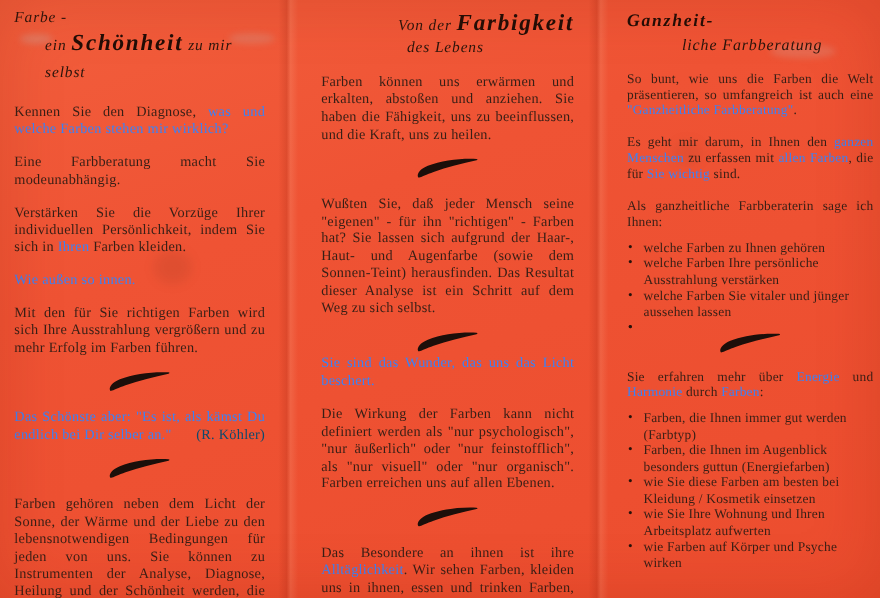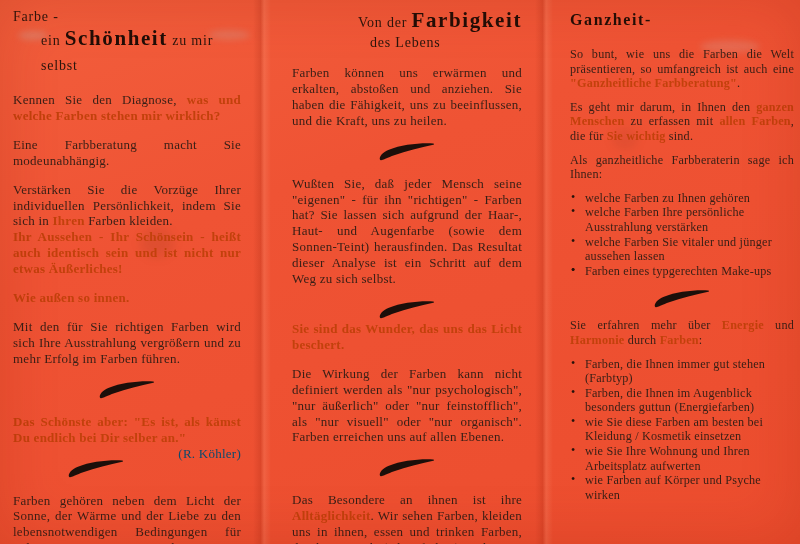--- a/index.html
+++ b/index.html
@@ -21,33 +21,33 @@
   .sm-3 { left:700px; top:40px; width:60px; height:13px; background:rgba(200,195,190,.20); }
   .sm-4 { left:140px; top:228px; width:34px; height:30px; background:rgba(90,40,20,.10); filter:blur(5px); }
   .sm-5 { left:612px; top:128px; width:26px; height:22px; background:rgba(90,40,20,.08); filter:blur(5px); }
 
   .panel { position:absolute; top:8px; font-size:13px; letter-spacing:.25px; z-index:2; }
   .panel-1 { left:13px;  width:228px; }
   .panel-2 { left:292px; width:230px; }
   .panel-3 { left:570px; width:224px; font-size:12.2px; letter-spacing:.2px; }
 
   .panel-title { margin:0 0 14px; font-weight:normal; color:#2a150c; }
-  .t-line { display:block; font-size:14px; line-height:18px; letter-spacing:.8px; }
+  .t-line { display:block; font-size:14px; line-height:18px; letter-spacing:.8px;font-style:italic; }
   .t-line .big { font-size:21px; font-weight:bold; letter-spacing:1.6px; color:#200d06; }
   .panel-1 .t-line2 { padding-left:28px; line-height:25px; }
   .panel-2 .t-line1 { line-height:25px;text-align:right; }
   .panel-2 .t-line2 { padding-left:78px; line-height:16px; }
   .panel-3 .t-line1 { line-height:24px; }
   .panel-3 .t-line1 .big { font-size:16px; }
   .panel-3 .t-line2 { padding-left:50px; line-height:17px; font-size:14.5px; }
 
-  .para { margin:0 0 13px; line-height:15.9px; text-align:justify; }
+  .para { margin:14px 0 13px; line-height:15.9px; text-align:justify; }
   .para.tight { margin-top:-13px; }
   .panel-3 .para { line-height:14.6px; margin-bottom:9px; }
-  .b { font-weight:700; color:#c2410c; }
+  .b { font-weight:400; color:#3b82f6; }
   .attrib { float:right; font-weight:400; color:#0c4a6e; }
 
   .swoosh-wrap { display:flex; justify-content:center; margin:4px 0 15px; }
   .panel-3 .swoosh-wrap { margin:3px 0 10px; }
   .swoosh { width:58px; height:19px; }
 
   .blist { list-style:none; margin:0 0 11px; padding:0; }
   .blist li { position:relative; padding-left:15px; line-height:15.9px; text-align:left; }
   .panel-3 .blist li { line-height:14.6px; }
   .blist .bullet { position:absolute; left:1px; top:-1px; font-size:12px; color:#26120a; }
@@ -65,21 +65,20 @@
 
 <div class="panel panel-1">
   <h2 class="panel-title">
     <span class="t-line t-line1"><span>Farbe -</span></span>
     <span class="t-line t-line2"><span>ein </span><span class="b big">Schönheit</span><span> zu mir selbst</span></span>
   </h2>
   <div class="panel-body">
       <div class="para"><span>Kennen Sie den Diagnose, </span><span class="b">was und welche Farben stehen mir wirklich?</span></div>
       <div class="para"><span>Eine Farbberatung macht Sie modeunabhängig.</span></div>
       <div class="para"><span>Verstärken Sie die Vorzüge Ihrer individuellen Persönlichkeit, indem Sie sich in </span><span class="b">Ihren</span><span> Farben kleiden.</span></div>
-      <div class="para tight"><span class="b">Ihr Aussehen - Ihr Schönsein - heißt auch identisch sein und ist nicht nur etwas Äußerliches!</span></div>
       <div class="para"><span class="b">Wie außen so innen.</span></div>
       <div class="para"><span>Mit den für Sie richtigen Farben wird sich Ihre Ausstrahlung vergrößern und zu mehr Erfolg im Farben führen.</span></div>
       <div class="swoosh-wrap">
   <svg class="swoosh" viewBox="0 0 60 20" xmlns="http://www.w3.org/2000/svg">
     <path fill="#1c0f0a" d="M1.5,18.5 C0.5,15.5 4,11 11,8.2 C24,3 43,0.8 57.5,1.6 C58.8,1.7 58.9,2.5 57.6,2.9 C44,6 29,9.5 16.5,14 C10,16.3 4.5,19 2.8,19.3 C2,19.4 1.7,19.1 1.5,18.5 Z"></path>
   </svg>
 </div>
       <div class="para quote"><span class="b">Das Schönste aber: "Es ist, als kämst Du endlich bei Dir selber an."</span><span class="attrib">(R. Köhler)</span></div>
       <div class="swoosh-wrap">
   <svg class="swoosh" viewBox="0 0 60 20" xmlns="http://www.w3.org/2000/svg">
@@ -115,40 +114,41 @@
     <path fill="#1c0f0a" d="M1.5,18.5 C0.5,15.5 4,11 11,8.2 C24,3 43,0.8 57.5,1.6 C58.8,1.7 58.9,2.5 57.6,2.9 C44,6 29,9.5 16.5,14 C10,16.3 4.5,19 2.8,19.3 C2,19.4 1.7,19.1 1.5,18.5 Z"></path>
   </svg>
 </div>
       <div class="para"><span>Das Besondere an ihnen ist ihre </span><span class="b">Alltäglichkeit</span><span>. Wir sehen Farben, kleiden uns in ihnen, essen und trinken Farben, drücken Musik (Klangfarben) und sogar Gemütszustände ("Ich sehe Rot") farbig aus.</span></div>
     </div>
 </div>
 
 <div class="panel panel-3">
   <h2 class="panel-title">
     <span class="t-line t-line1"><span class="b big">Ganzheit-</span></span>
+    <span class="t-line t-line2"><span>liche Farbberatung</span></span>
   </h2>
   <div class="panel-body">
       <div class="para"><span>So bunt, wie uns die Farben die Welt präsentieren, so umfangreich ist auch eine </span><span class="b">"Ganzheitliche Farbberatung"</span><span>.</span></div>
       <div class="para"><span>Es geht mir darum, in Ihnen den </span><span class="b">ganzen Menschen</span><span> zu erfassen mit </span><span class="b">allen Farben</span><span>, die für </span><span class="b">Sie wichtig</span><span> sind.</span></div>
       <div class="para"><span>Als ganzheitliche Farbberaterin sage ich Ihnen:</span></div>
       <ul class="blist">
         <li><span class="bullet">•</span><span>welche Farben zu Ihnen gehören</span></li>
         <li><span class="bullet">•</span><span>welche Farben Ihre persönliche Ausstrahlung verstärken</span></li>
         <li><span class="bullet">•</span><span>welche Farben Sie vitaler und jünger aussehen lassen</span></li>
         <li><span class="bullet">•</span></li>
-        <li><span class="bullet">•</span><span>Farben eines typgerechten Make-ups</span></li>
+        <li><span class="bullet">•</span></li>
       </ul>
       <div class="swoosh-wrap">
   <svg class="swoosh" viewBox="0 0 60 20" xmlns="http://www.w3.org/2000/svg">
     <path fill="#1c0f0a" d="M1.5,18.5 C0.5,15.5 4,11 11,8.2 C24,3 43,0.8 57.5,1.6 C58.8,1.7 58.9,2.5 57.6,2.9 C44,6 29,9.5 16.5,14 C10,16.3 4.5,19 2.8,19.3 C2,19.4 1.7,19.1 1.5,18.5 Z"></path>
   </svg>
 </div>
       <div class="para"><span>Sie erfahren mehr über </span><span class="b">Energie</span><span> und </span><span class="b">Harmonie</span><span> durch </span><span class="b">Farben</span><span>:</span></div>
       <ul class="blist">
-        <li><span class="bullet">•</span><span>Farben, die Ihnen immer gut stehen (Farbtyp)</span></li>
+        <li><span class="bullet">•</span><span>Farben, die Ihnen immer gut werden (Farbtyp)</span></li>
         <li><span class="bullet">•</span><span>Farben, die Ihnen im Augenblick besonders guttun (Energiefarben)</span></li>
         <li><span class="bullet">•</span><span>wie Sie diese Farben am besten bei Kleidung / Kosmetik einsetzen</span></li>
         <li><span class="bullet">•</span><span>wie Sie Ihre Wohnung und Ihren Arbeitsplatz aufwerten</span></li>
         <li><span class="bullet">•</span><span>wie Farben auf Körper und Psyche wirken</span></li>
       </ul>
     </div>
 </div>
 
 <div class="vignette"></div>
 

